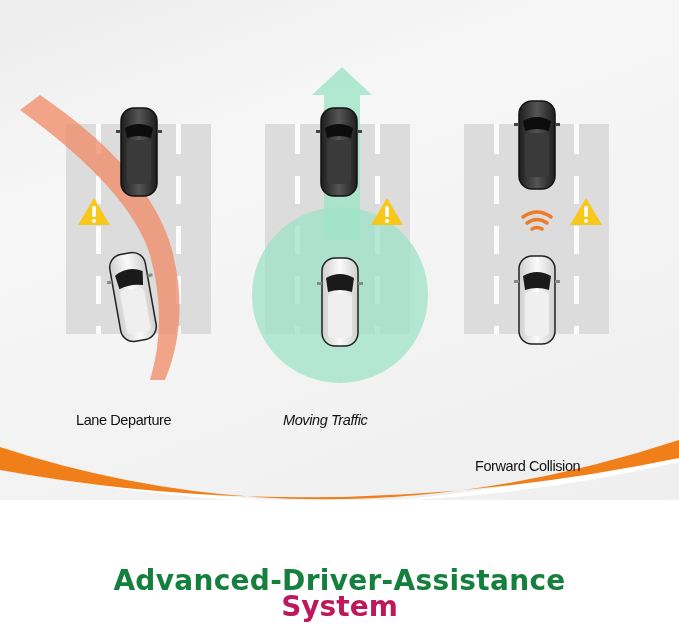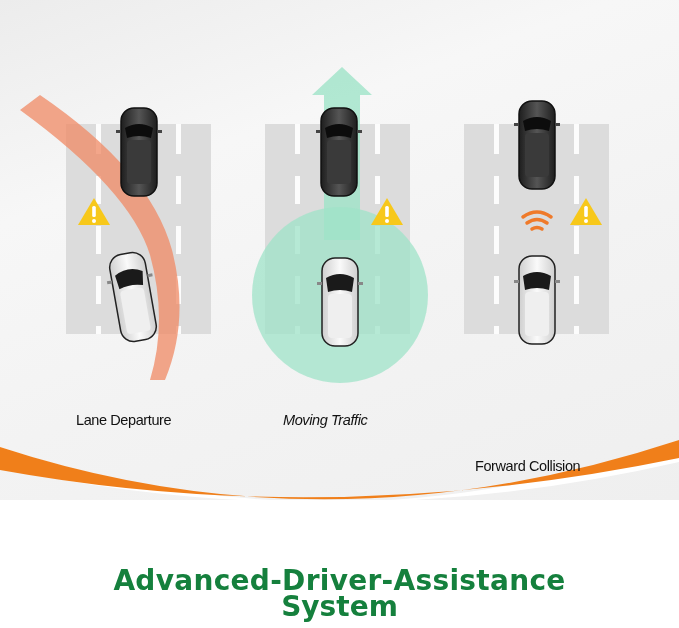--- a/index.html
+++ b/index.html
@@ -2,21 +2,21 @@
 <html><head>
 <meta charset="utf-8">
 <style>
   html, body { margin:0; padding:0; }
   body { width:679px; height:628px; overflow:hidden; background:#ffffff; font-family:"DejaVu Sans", sans-serif; position:relative; }
   .top { position:absolute; left:0; top:0; width:679px; height:500px; background:linear-gradient(160deg,#ececec 0%,#f7f7f7 30%,#f3f3f3 60%,#efefef 100%); }
   .scene { position:absolute; left:0; top:0; }
   .label { position:absolute; font-size:14.5px; color:#111; letter-spacing:-0.4px; font-family:"Liberation Sans", sans-serif; white-space:nowrap; }
   .title { position:absolute; left:0; width:679px; text-align:center; font-weight:bold; font-family:"DejaVu Sans", sans-serif; }
   .t1 { top:552px; font-size:28px; color:#15803d; letter-spacing:0.3px;margin-top:12px; }
-  .t2 { top:590px; font-size:28px; color:#15803d; }
+  .t2 { top:590px; font-size:28px; color:#be185d; }
 </style>
 </head>
 <body>
 
 <div class="top"></div>
 
 <svg class="scene" width="679" height="628" viewBox="0 0 679 628">
   <defs>
     <linearGradient id="darkCar" x1="0" x2="1">
       <stop offset="0" stop-color="#1e1e1e"></stop>

